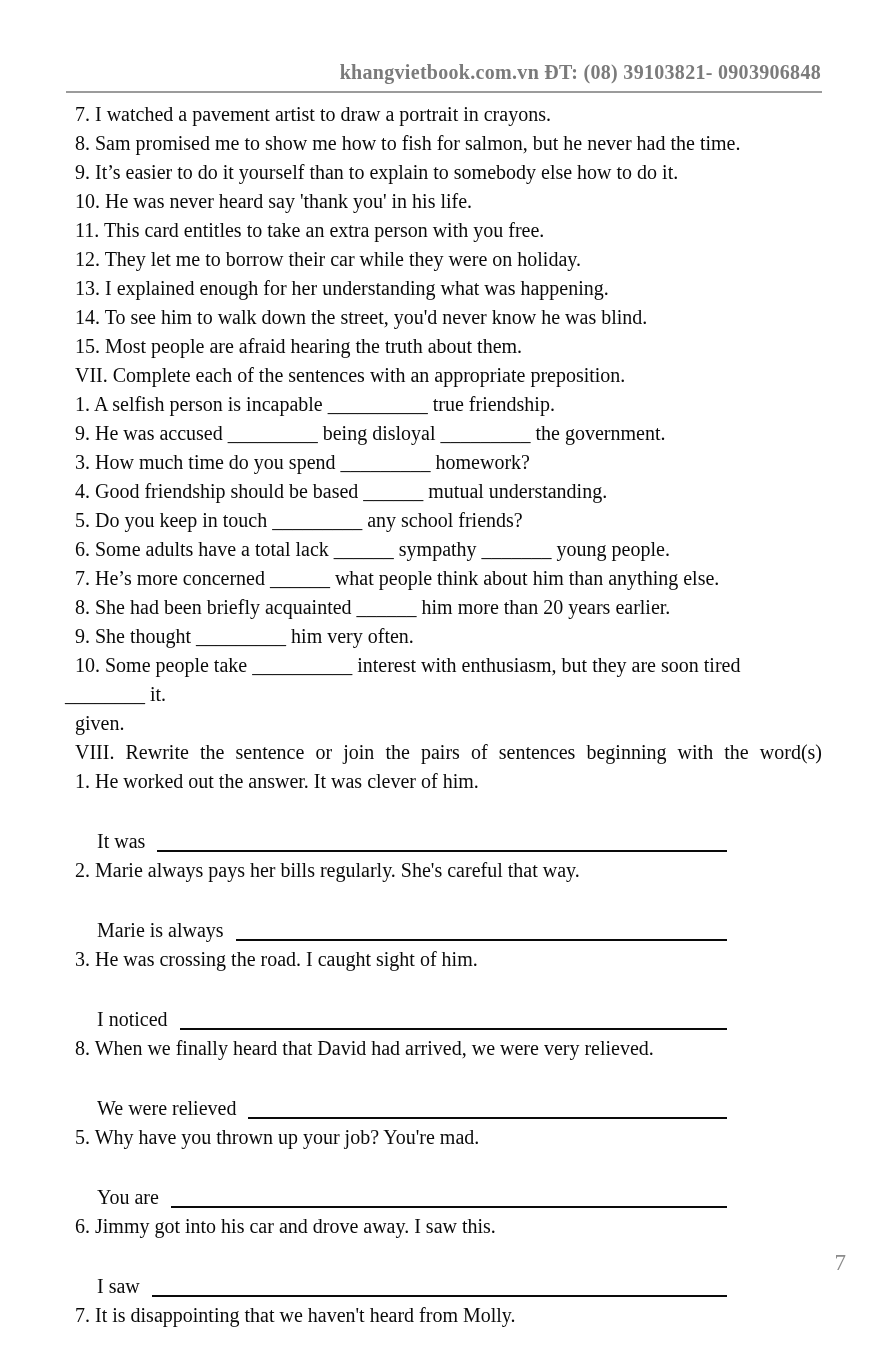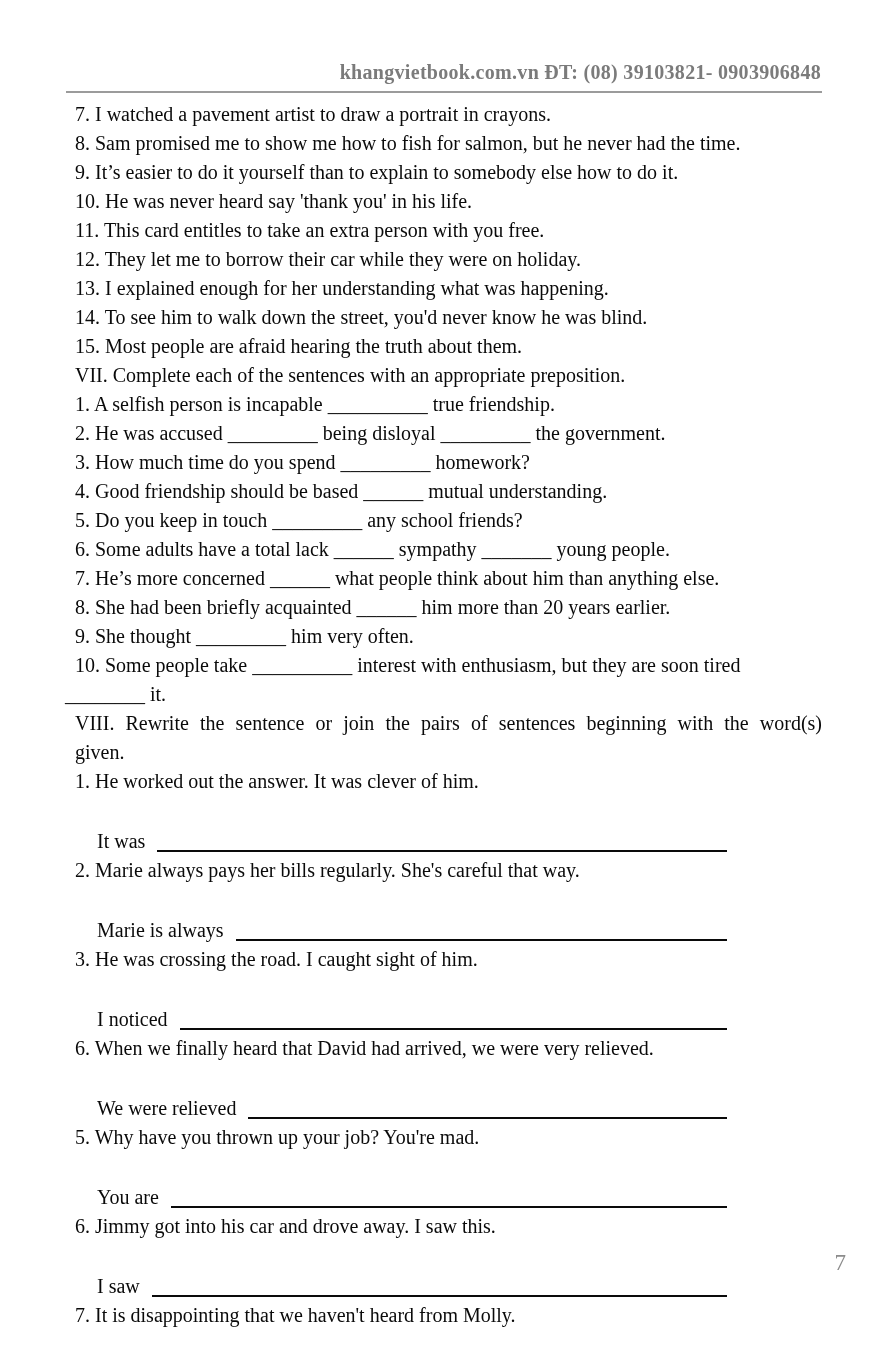--- a/index.html
+++ b/index.html
@@ -82,53 +82,53 @@
     <div class="line">9. It’s easier to do it yourself than to explain to somebody else how to do it.</div>
     <div class="line">10. He was never heard say 'thank you' in his life.</div>
     <div class="line">11. This card entitles to take an extra person with you free.</div>
     <div class="line">12. They let me to borrow their car while they were on holiday.</div>
     <div class="line">13. I explained enough for her understanding what was happening.</div>
     <div class="line">14. To see him to walk down the street, you'd never know he was blind.</div>
     <div class="line">15. Most people are afraid hearing the truth about them.</div>
 
     <div class="line heading">VII. Complete each of the sentences with an appropriate preposition.</div>
     <div class="line">1. A selfish person is incapable __________ true friendship.</div>
-    <div class="line">2. He was accused _________ being disloyal _________ the government.</div>
+    <div class="line">9. He was accused _________ being disloyal _________ the government.</div>
     <div class="line">3. How much time do you spend _________ homework?</div>
     <div class="line">4. Good friendship should be based ______ mutual understanding.</div>
     <div class="line">5. Do you keep in touch _________ any school friends?</div>
     <div class="line">6. Some adults have a total lack ______ sympathy _______ young people.</div>
     <div class="line">7. He’s more concerned ______ what people think about him than anything else.</div>
     <div class="line">8. She had been briefly acquainted ______ him more than 20 years earlier.</div>
     <div class="line">9. She thought _________ him very often.</div>
     <div class="line">10. Some people take __________ interest with enthusiasm, but they are soon tired</div>
     <div class="line cont">________ it.</div>
 
+    <div class="line heading">given.</div>
     <div class="line heading just">VIII. Rewrite the sentence or join the pairs of sentences beginning with the word(s)</div>
-    <div class="line heading">given.</div>
 
     <div class="line">1. He worked out the answer. It was clever of him.</div>
     <div class="answer">
       <span class="stem">It was</span>
       <span class="fill"></span>
     </div>
 
     <div class="line">2. Marie always pays her bills regularly. She's careful that way.</div>
     <div class="answer">
       <span class="stem">Marie is always</span>
       <span class="fill"></span>
     </div>
 
     <div class="line">3. He was crossing the road. I caught sight of him.</div>
     <div class="answer">
       <span class="stem">I noticed</span>
       <span class="fill"></span>
     </div>
 
-    <div class="line">6. When we finally heard that David had arrived, we were very relieved.</div>
+    <div class="line">8. When we finally heard that David had arrived, we were very relieved.</div>
     <div class="answer">
       <span class="stem">We were relieved</span>
       <span class="fill"></span>
     </div>
 
     <div class="line">5. Why have you thrown up your job? You're mad.</div>
     <div class="answer">
       <span class="stem">You are</span>
       <span class="fill"></span>
     </div>

